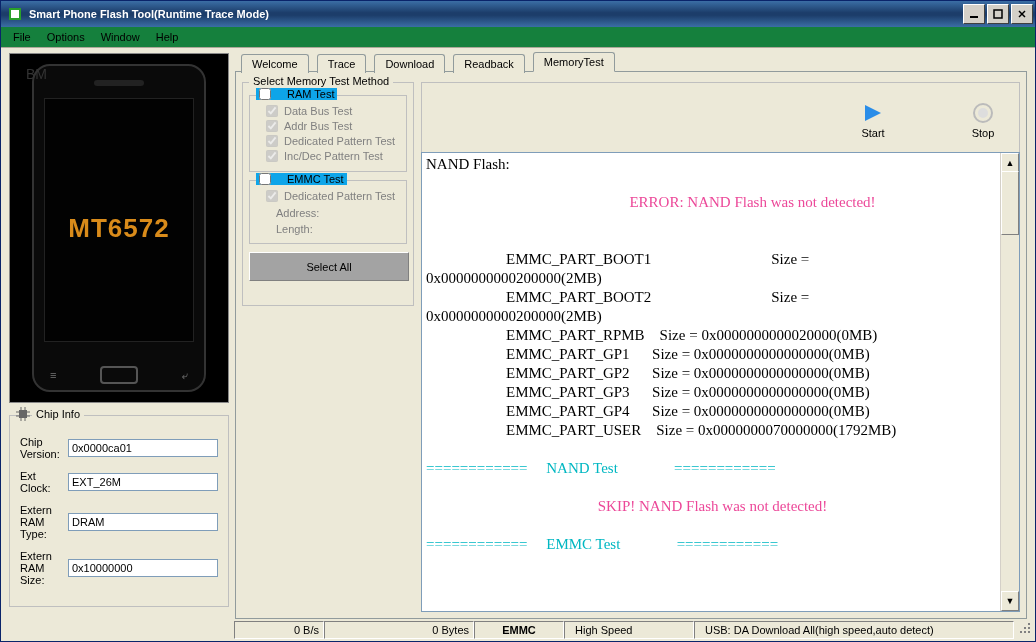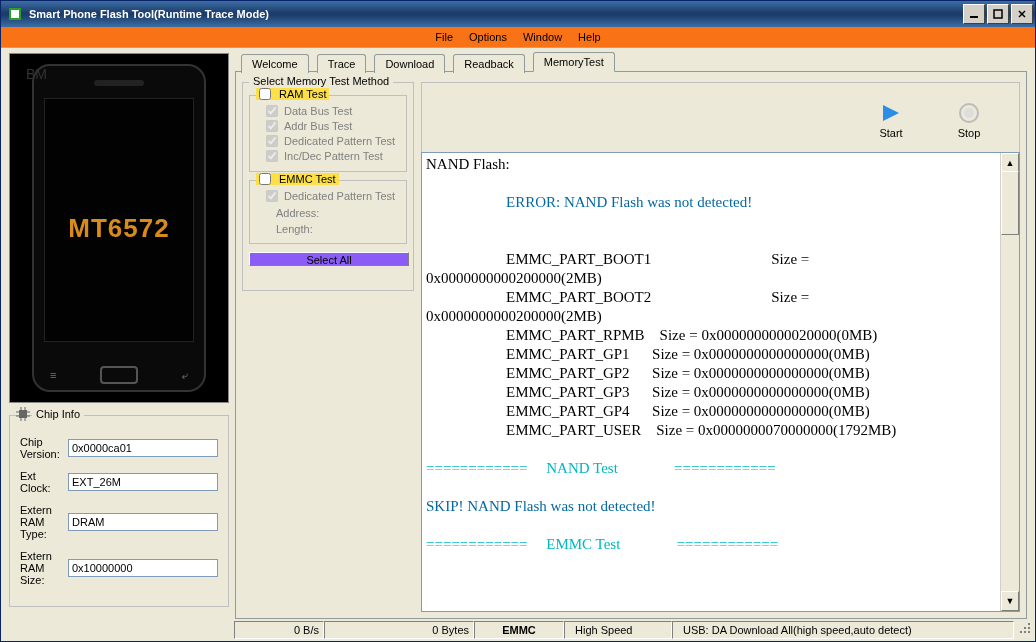--- a/index.html
+++ b/index.html
@@ -3,21 +3,21 @@
 <meta charset="utf-8">
 <style>
   html,body{margin:0;padding:0;font-family:Tahoma,Verdana,sans-serif;font-size:11px;color:#000;background:#ece9d8;overflow:hidden;}
   .window{width:1036px;height:642px;position:relative;background:#ece9d8;border:1px solid #0a246a;box-sizing:border-box;}
   .titlebar{height:26px;background:linear-gradient(#3b6ea5,#1c3d6a 45%,#1c3d6a 55%,#3b6ea5);display:flex;align-items:center;padding:0 2px 0 6px;color:#fff;font-weight:bold;}
   .titlebar .icon{width:16px;height:16px;margin-right:6px;display:flex;align-items:center;justify-content:center;}
   .titlebar .icon svg{width:16px;height:16px;}
   .title-text{flex:1;}
   .win-controls{display:flex;gap:2px;}
   .win-btn{width:20px;height:18px;background:#d4d0c8;border:1px solid #fff;border-right-color:#404040;border-bottom-color:#404040;display:flex;align-items:center;justify-content:center;color:#000;font-weight:bold;font-size:11px;cursor:default;}
-  .menubar{height:20px;background:#f97316;display:flex;align-items:center;padding:0 4px;border-bottom:1px solid #aca899;justify-content:center;}
+  .menubar{height:20px;background:#15803d;display:flex;align-items:center;padding:0 4px;border-bottom:1px solid #aca899;}
   .menubar span{padding:2px 8px;cursor:default;}
   .client{position:absolute;top:48px;left:2px;right:2px;bottom:22px;background:#ece9d8;}
   .left-panel{position:absolute;top:4px;left:6px;width:220px;bottom:0;}
   .phone-box{height:350px;background:#000;border:1px solid #888;box-sizing:border-box;display:flex;align-items:center;justify-content:center;position:relative;}
   .phone-outline{position:absolute;inset:10px 22px;border:2px solid #333;border-radius:18px;background:#0a0a0a;}
   .phone-speaker{position:absolute;top:26px;left:50%;transform:translateX(-50%);width:50px;height:6px;border-radius:3px;background:#222;}
   .phone-screen{position:absolute;top:44px;left:34px;right:34px;bottom:60px;background:#020202;border:1px solid #222;}
   .phone-btns{position:absolute;bottom:18px;left:40px;right:40px;display:flex;justify-content:space-between;align-items:center;color:#777;}
   .phone-home{width:34px;height:14px;border:2px solid #555;border-radius:4px;}
   .phone-model{position:absolute;top:50%;left:50%;transform:translate(-50%,-50%);font-family:Arial;font-size:26px;font-weight:bold;color:#d98b1a;letter-spacing:1px;}
@@ -31,35 +31,35 @@
   .right-panel{position:absolute;top:0;left:232px;right:6px;bottom:0;}
   .tabstrip{height:22px;display:flex;align-items:flex-end;padding-left:6px;position:relative;z-index:2;}
   .tab{background:#ece9d8;border:1px solid #919b9c;border-bottom:none;border-radius:3px 3px 0 0;padding:3px 10px 3px 10px;margin-right:8px;cursor:default;position:relative;top:1px;}
   .tab.active{background:#ece9d8;border-bottom:1px solid #ece9d8;z-index:3;}
   .tab:not(.active){top:2px;}
   .tab-body{position:absolute;top:22px;left:0;right:0;bottom:0;border:1px solid #919b9c;background:#ece9d8;padding:6px 8px 8px 8px;}
   .mtest-left{position:absolute;top:10px;left:6px;width:172px;}
   .method-fs{border:1px solid #bfbfbf;padding:8px 6px;position:relative;}
   .method-fs .leg{position:absolute;top:-8px;left:6px;background:#ece9d8;padding:0 4px;}
   .subfs{border:1px solid #bfbfbf;margin:4px 0 8px 0;padding:6px 6px 6px 6px;position:relative;}
-  .subfs .subleg{position:absolute;top:-8px;left:6px;background:#fde047;padding:0 3px;display:flex;align-items:center;gap:8px;}
+  .subfs .subleg{position:absolute;top:-8px;left:6px;background:#0ea5e9;padding:0 3px;display:flex;align-items:center;gap:16px;}
   .subfs label{display:flex;align-items:center;gap:6px;color:#808080;margin:3px 0 3px 10px;}
   .subfs .addr{color:#808080;margin-left:20px;line-height:16px;}
   input[type=checkbox]{width:12px;height:12px;margin:0;}
-  .selectall{width:160px;height:14px;margin:4px auto 16px auto;display:block;border:1px solid #fff;border-right-color:#808080;border-bottom-color:#808080;background:#8b5cf6;cursor:default;font:inherit;}
-  .toolbar{position:absolute;top:10px;left:185px;right:6px;height:76px;border:1px solid #bfbfbf;display:flex;justify-content:flex-end;align-items:center;gap:52px;padding-right:38px;box-sizing:border-box;}
+  .selectall{width:160px;height:29px;margin:4px auto 16px auto;display:block;border:1px solid #fff;border-right-color:#808080;border-bottom-color:#808080;background:#a3a3a3;cursor:default;font:inherit;}
+  .toolbar{position:absolute;top:10px;left:185px;right:6px;height:76px;border:1px solid #bfbfbf;display:flex;justify-content:flex-end;align-items:center;gap:84px;padding-right:24px;box-sizing:border-box;}
   .tool-btn{display:flex;flex-direction:column;align-items:center;gap:2px;cursor:default;}
   .output{position:absolute;top:80px;left:185px;right:6px;bottom:6px;background:#fff;border:1px solid #7f9db9;box-sizing:border-box;font-family:"Times New Roman",serif;font-size:15px;line-height:19px;padding:2px 4px 4px 4px;overflow:hidden;}
   .output .scroll{position:absolute;top:0;right:0;bottom:0;width:18px;background:#ece9d8;border-left:1px solid #d4d0c8;}
   .scroll .arrow{position:absolute;left:0;right:0;height:18px;background:#ece9d8;border:1px solid #fff;border-right-color:#808080;border-bottom-color:#808080;display:flex;align-items:center;justify-content:center;font-size:9px;}
   .scroll .arrow.up{top:0;}
   .scroll .arrow.down{bottom:0;}
   .scroll .thumb{position:absolute;left:0;right:0;top:18px;height:62px;background:#ece9d8;border:1px solid #fff;border-right-color:#808080;border-bottom-color:#808080;}
   .out-inner{position:absolute;inset:2px 20px 2px 4px;}
-  .red{color:#0369a1;}
+  .red{color:#ec4899;text-align:center;}
   .cyan{color:#00b7c2;}
   .statusbar{position:absolute;left:1px;right:1px;bottom:1px;height:20px;background:#ece9d8;display:flex;align-items:center;}
   .sb-cell{height:18px;border:1px solid #808080;border-top-color:#808080;border-left-color:#808080;border-right-color:#fff;border-bottom-color:#fff;background:#ece9d8;box-sizing:border-box;padding:1px 4px;display:flex;align-items:center;}
   .sb-cell.spacer{border:none;}
   .sb-cell.center{justify-content:center;}
   .sb-cell.right{justify-content:flex-end;}
   .sb-cell b{font-weight:bold;}
   .grip{width:18px;display:flex;align-items:flex-end;justify-content:flex-end;padding:0 2px 2px 0;}
   .grip svg{width:12px;height:12px;}
 </style>
@@ -251,21 +251,21 @@
     </div>
   </div>
 
   <div class="statusbar">
     <div class="sb-cell spacer" style="width:232px;"></div>
     <div class="sb-cell right" style="width:90px;">0 B/s</div>
     <div class="sb-cell right" style="width:150px;">0 Bytes</div>
     <div class="sb-cell center" style="width:90px;">
         <b>EMMC</b>
       </div>
-    <div class="sb-cell" style="width:108px;padding-left:10px;">High Speed</div>
+    <div class="sb-cell" style="width:130px;padding-left:10px;">High Speed</div>
     <div class="sb-cell" style="flex:1;padding-left:10px;">USB: DA Download All(high speed,auto detect)</div>
     <div class="grip">
         <svg viewBox="0 0 12 12">
           <g fill="#808080">
             <rect x="8" y="0" width="2" height="2"></rect>
             <rect x="4" y="4" width="2" height="2"></rect>
             <rect x="8" y="4" width="2" height="2"></rect>
             <rect x="0" y="8" width="2" height="2"></rect>
             <rect x="4" y="8" width="2" height="2"></rect>
             <rect x="8" y="8" width="2" height="2"></rect>

